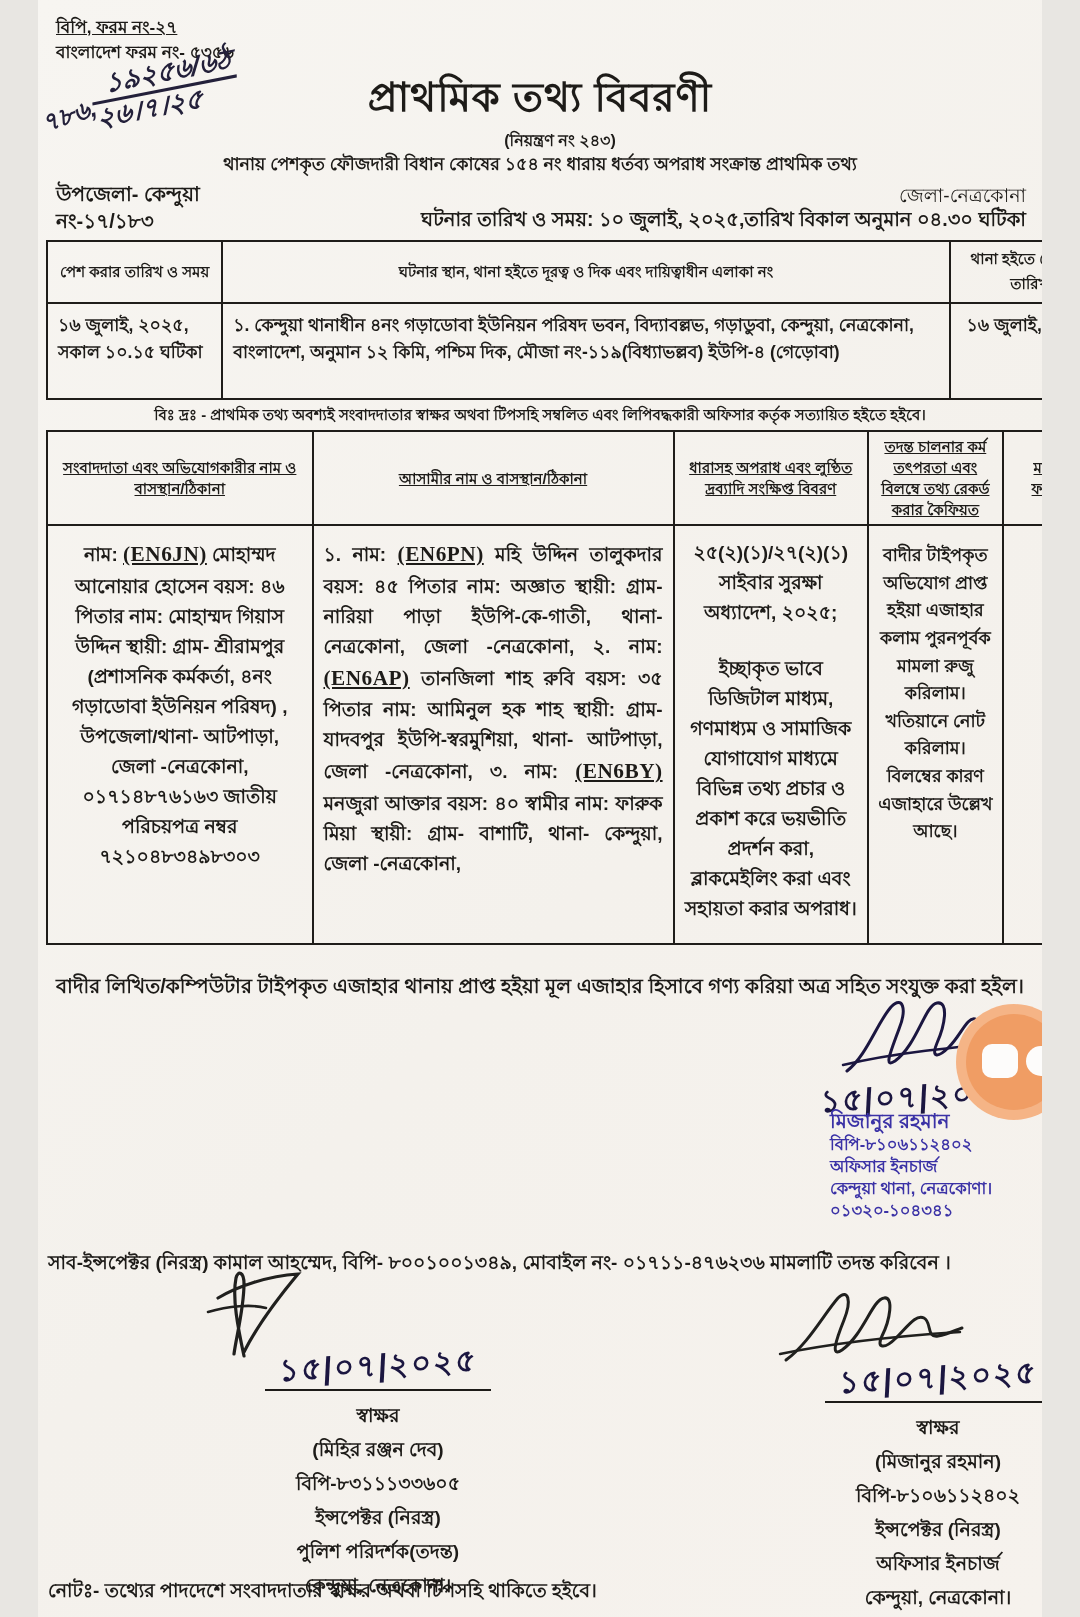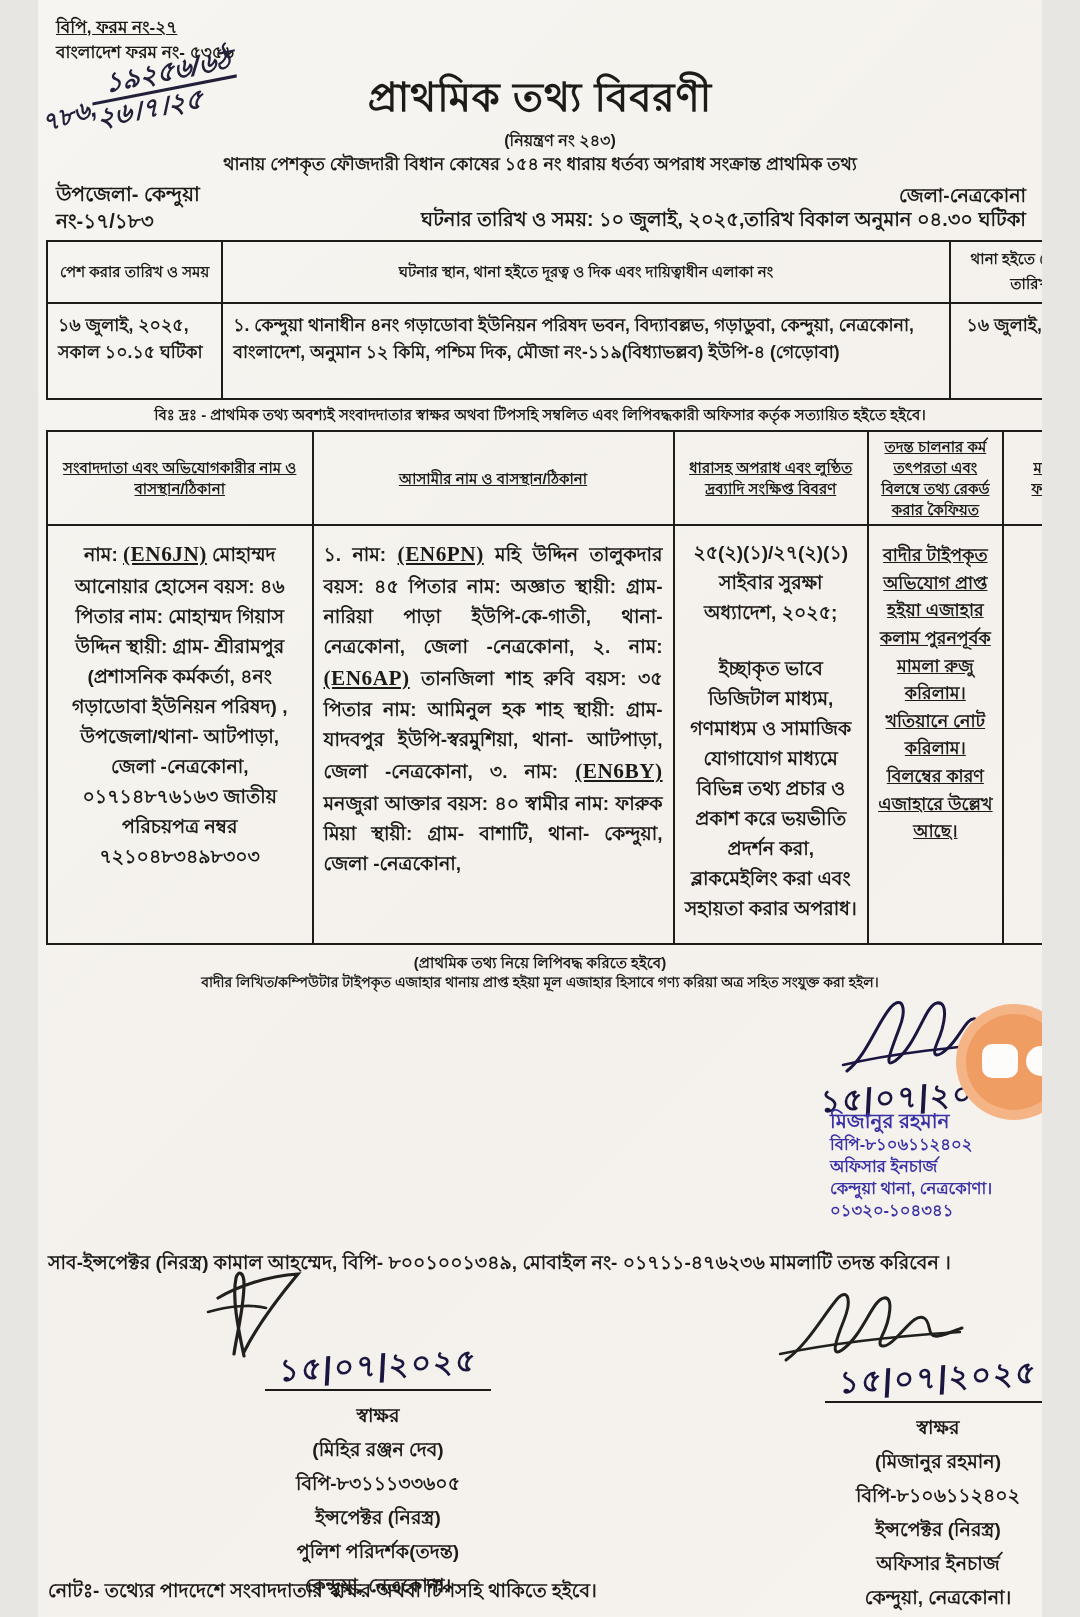--- a/index.html
+++ b/index.html
@@ -18,43 +18,43 @@
     color:#23203a; font-size:27px; font-weight:bold; font-style:italic; line-height:1.05; }
   .scribble .top { display:inline-block; border-bottom:3px solid #23203a; padding:0 6px 2px 14px; transform:skewX(-8deg); }
   .scribble .bot { display:block; padding-left:0; transform:skewX(-10deg); }
   .scribble-left { position:absolute; left:4px; top:96px; transform:rotate(-18deg);
     color:#23203a; font-size:25px; font-weight:bold; font-style:italic; }
   .doc-title { position:absolute; left:0; right:0; top:66px; text-align:center; font-size:40px; font-weight:bold; letter-spacing:1px; }
   .control-no { position:absolute; left:0; right:0; top:128px; text-align:center; font-size:16px; font-weight:bold;padding-left:40px; }
   .doc-subtitle { position:absolute; left:0; right:0; top:151px; text-align:center; font-size:17.5px; font-weight:bold; }
   .upazila { position:absolute; left:18px; top:179px; font-size:20px; font-weight:bold; }
   .case-no { position:absolute; left:18px; top:206px; font-size:20px; font-weight:bold; }
-  .district { position:absolute; right:16px; top:181px; font-size:19px; font-weight:bold; text-align:right; }
+  .district { position:absolute; right:16px; top:181px; font-size:19px; font-weight:normal; text-align:right; }
   .incident-dt { position:absolute; right:16px; top:205px; font-size:19.5px; font-weight:bold; text-align:right; }
 
   
   table { border-collapse:collapse; table-layout:fixed; width:1064px; }
   td,th { border:2px solid #1f1d1a; vertical-align:top; }
   .t1 { position:absolute; left:8px; top:240px; height:160px; }
   .t1 th { font-size:15px; font-weight:bold; text-align:center; vertical-align:middle; padding:4px 6px; height:62px; }
   .t1 td { font-size:17.5px; font-weight:bold; padding:8px 10px; line-height:1.55;margin-left:20px; }
   .t1 .c3 { text-align:center; }
   .note-line { position:absolute; left:0; right:0; top:403px; text-align:center; font-size:15px; font-weight:bold; }
   .t2 { position:absolute; left:8px; top:430px; height:515px; }
   .t2 th { font-size:15px; font-weight:bold; text-align:center; vertical-align:middle; padding:4px 6px; height:88px; line-height:1.4;text-decoration:underline; }
   .t2 td { padding:12px 8px; font-size:19px; font-weight:bold; line-height:1.58; }
   .t2 .complainant { text-align:center; }
   .t2 .accused { text-align:justify; padding:12px 10px; }
   .t2 .offense { text-align:center; }
-  .t2 .inv { text-align:center; font-size:17.5px; padding-top:16px;text-decoration:underline; }
+  .t2 .inv { text-align:center; font-size:17.5px; padding-top:16px; }
   .code { font-family:"Liberation Serif","DejaVu Serif",serif; text-decoration:underline; font-size:1.12em; letter-spacing:.5px; }
   .offense .p2 { margin-top:26px; }
 
   .record-note { position:absolute; left:0; right:0; top:951px; text-align:center; font-size:15px; font-weight:bold; }
-  .attach-note { position:absolute; left:0; right:0; top:971px; text-align:center; font-size:14px; font-weight:bold; }
+  .attach-note { position:absolute; left:0; right:0; top:971px; text-align:center; font-size:20px; font-weight:bold; }
 
   
   .oc-sig { position:absolute; left:795px; top:995px; }
   .hand-date { font-size:31px; font-weight:bold; color:#1b1640; transform:rotate(-3deg) skewX(-6deg); letter-spacing:2px; white-space:nowrap; }
   .oc-date { position:absolute; left:782px; top:1072px; }
   .oc-stamp { position:absolute; left:792px; top:1108px; color:#3b32a6; font-weight:bold; line-height:1.32; }
   .oc-stamp .nm { font-size:20px; }
   .oc-stamp .ln { font-size:16.5px; }
 
   
@@ -145,21 +145,20 @@
       <td class="offense">
         <div>২৫(২)(১)/২৭(২)(১) সাইবার সুরক্ষা অধ্যাদেশ, ২০২৫;</div>
         <div class="p2">ইচ্ছাকৃত ভাবে ডিজিটাল মাধ্যম, গণমাধ্যম ও সামাজিক যোগাযোগ মাধ্যমে বিভিন্ন তথ্য প্রচার ও প্রকাশ করে ভয়ভীতি প্রদর্শন করা, ব্লাকমেইলিং করা এবং সহায়তা করার অপরাধ।</div>
       </td>
       <td class="inv">বাদীর টাইপকৃত অভিযোগ প্রাপ্ত হইয়া এজাহার কলাম পুরনপূর্বক মামলা রুজু করিলাম। খতিয়ানে নোট করিলাম। বিলম্বের কারণ এজাহারে উল্লেখ আছে।</td>
       <td></td>
     </tr>
   </tbody>
     </table>
 
-  <div class="record-note">(প্রাথমিক তথ্য নিয়ে লিপিবদ্ধ করিতে হইবে)</div>
   <div class="attach-note">বাদীর লিখিত/কম্পিউটার টাইপকৃত এজাহার থানায় প্রাপ্ত হইয়া মূল এজাহার হিসাবে গণ্য করিয়া অত্র সহিত সংযুক্ত করা হইল।</div>
 
   <svg class="oc-sig" width="210" height="88" viewBox="0 0 210 88">
     <path d="M14 76 C34 60, 44 28, 58 12 C70 0, 74 14, 66 34 C58 56, 50 74, 62 66 C84 50, 92 10, 104 8 C116 6, 112 30, 104 48 C98 62, 104 64, 116 52 C128 40, 134 22, 142 24 C150 26, 142 48, 150 52 C160 56, 176 44, 196 40" fill="none" stroke="#1b1640" stroke-width="3" stroke-linecap="round"></path>
     <path d="M10 70 C60 58, 120 52, 190 46" fill="none" stroke="#1b1640" stroke-width="2.4" stroke-linecap="round"></path>
   </svg>
   <div class="oc-date hand-date">১৫|০৭|২০২৫</div>
   <div class="oc-stamp">
     <div class="nm">মিজানুর রহমান</div>
     <div class="ln">বিপি-৮১০৬১১২৪০২</div>

